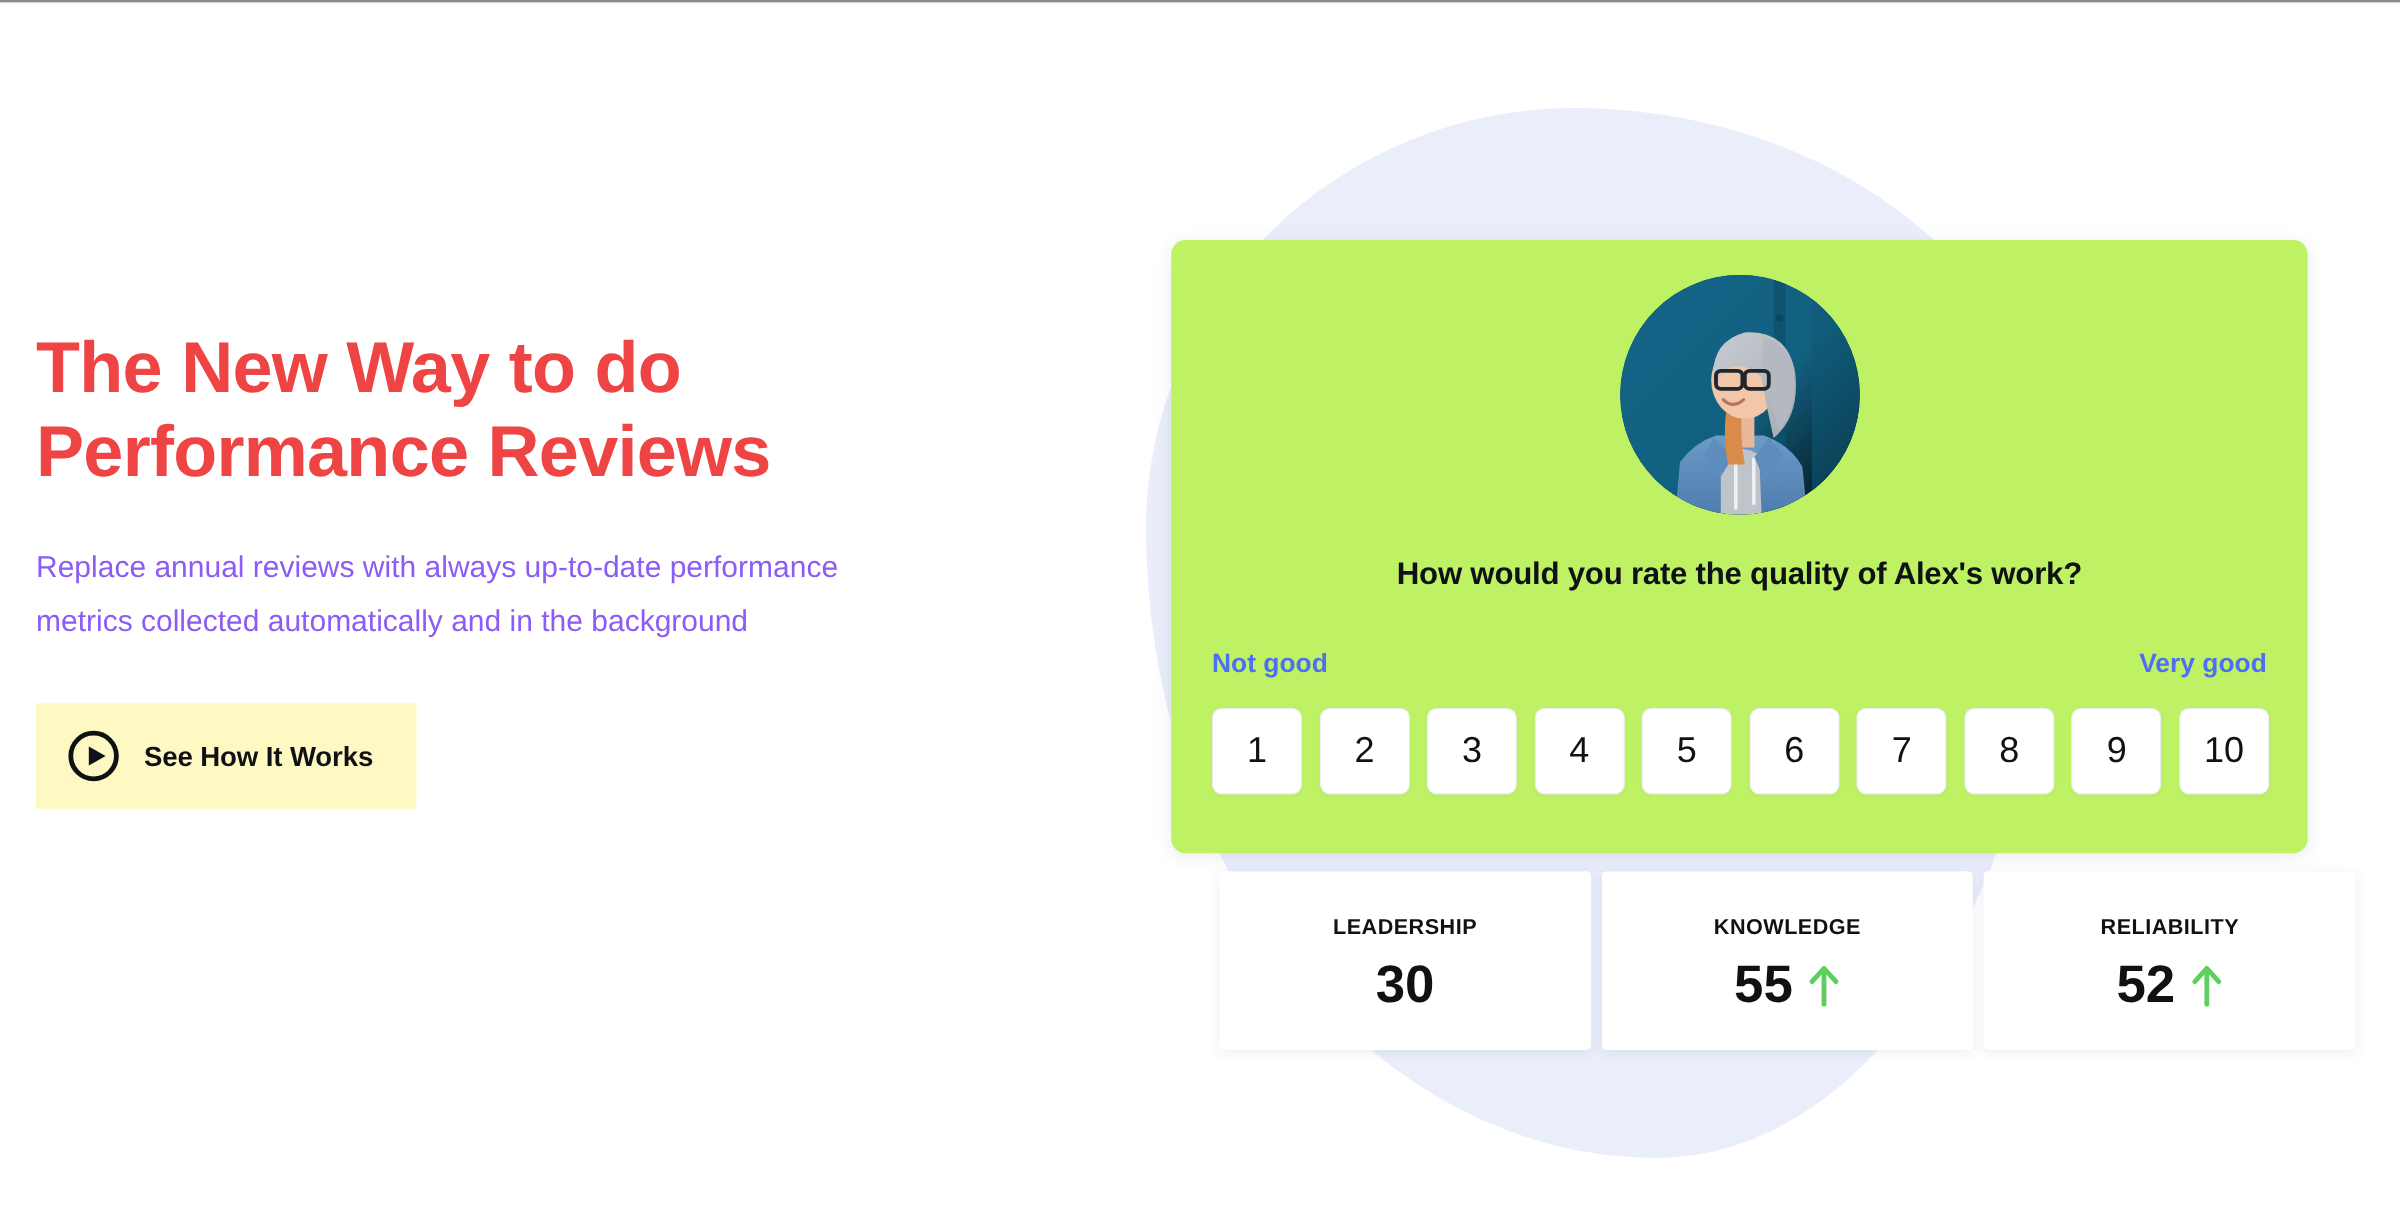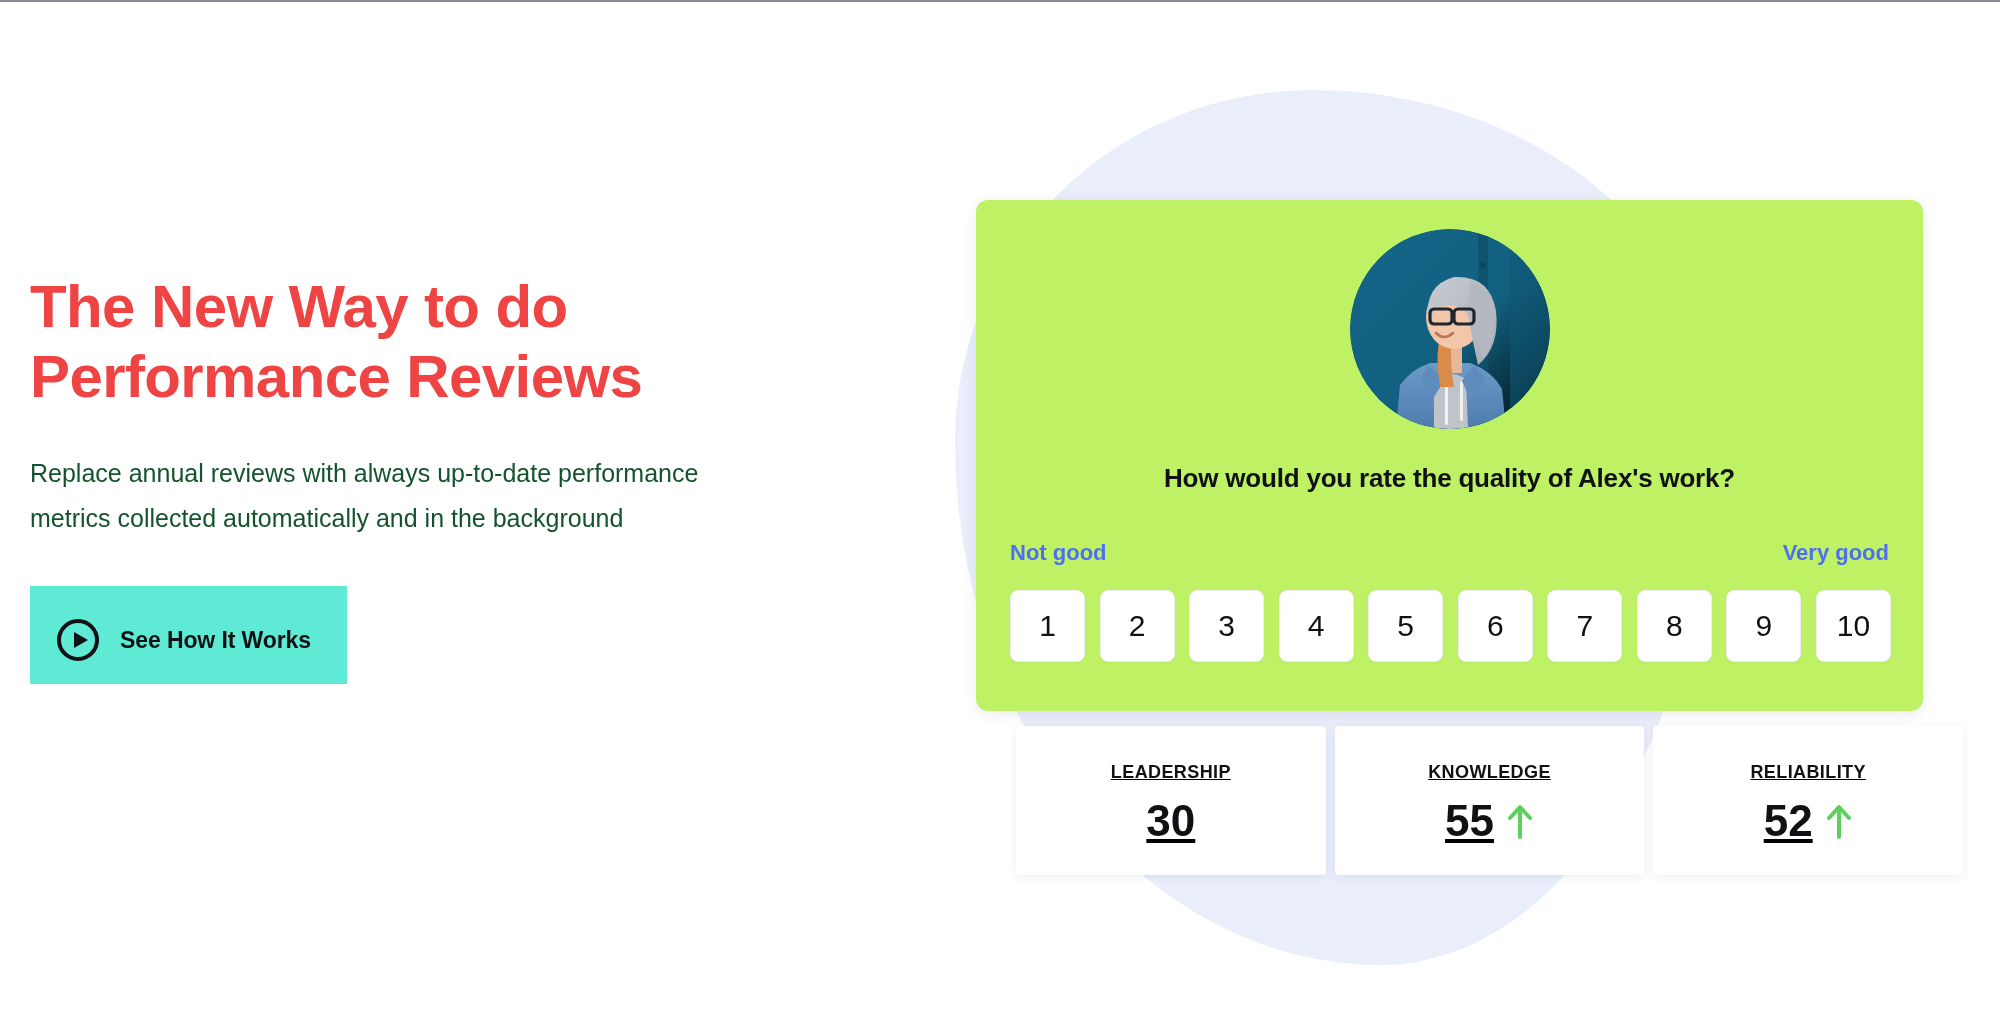--- a/index.html
+++ b/index.html
@@ -47,33 +47,33 @@
     line-height: 1.16;
     font-weight: bold;
     color: #ef4444;
     letter-spacing: -0.6px;
   }
 
   .hero-sub {
     margin-top: 40px;
     font-size: 25px;
     line-height: 1.78;
-    color: #14532d;
+    color: #8b5cf6;
     max-width: 700px;
     font-weight: normal;
   }
 
   .cta {
     margin-top: 46px;
     display: inline-flex;
     align-items: center;
     gap: 20px;
-    background: #5eead4;
+    background: #fef9c3;
     border: none;
-    padding: 32px 36px 22px 26px;
+    padding: 22px 36px 22px 26px;
     cursor: pointer;
     font-family: "Liberation Sans", sans-serif;
   }
 
   .cta-label {
     font-size: 23px;
     font-weight: bold;
     color: #101114;
     letter-spacing: -0.1px;
   }
@@ -160,21 +160,20 @@
 
   
   .metrics {
     position: absolute;
     left: 1016px;
     top: 724px;
     width: 947px;
     display: flex;
     gap: 9px;
     z-index: 2;
-    text-decoration: underline;
   }
 
   .metric-card {
     width: 310px;
     height: 149px;
     background: #ffffff;
     border-radius: 4px;
     box-shadow: 0 2px 10px rgba(60, 64, 110, 0.09);
     display: flex;
     flex-direction: column;

